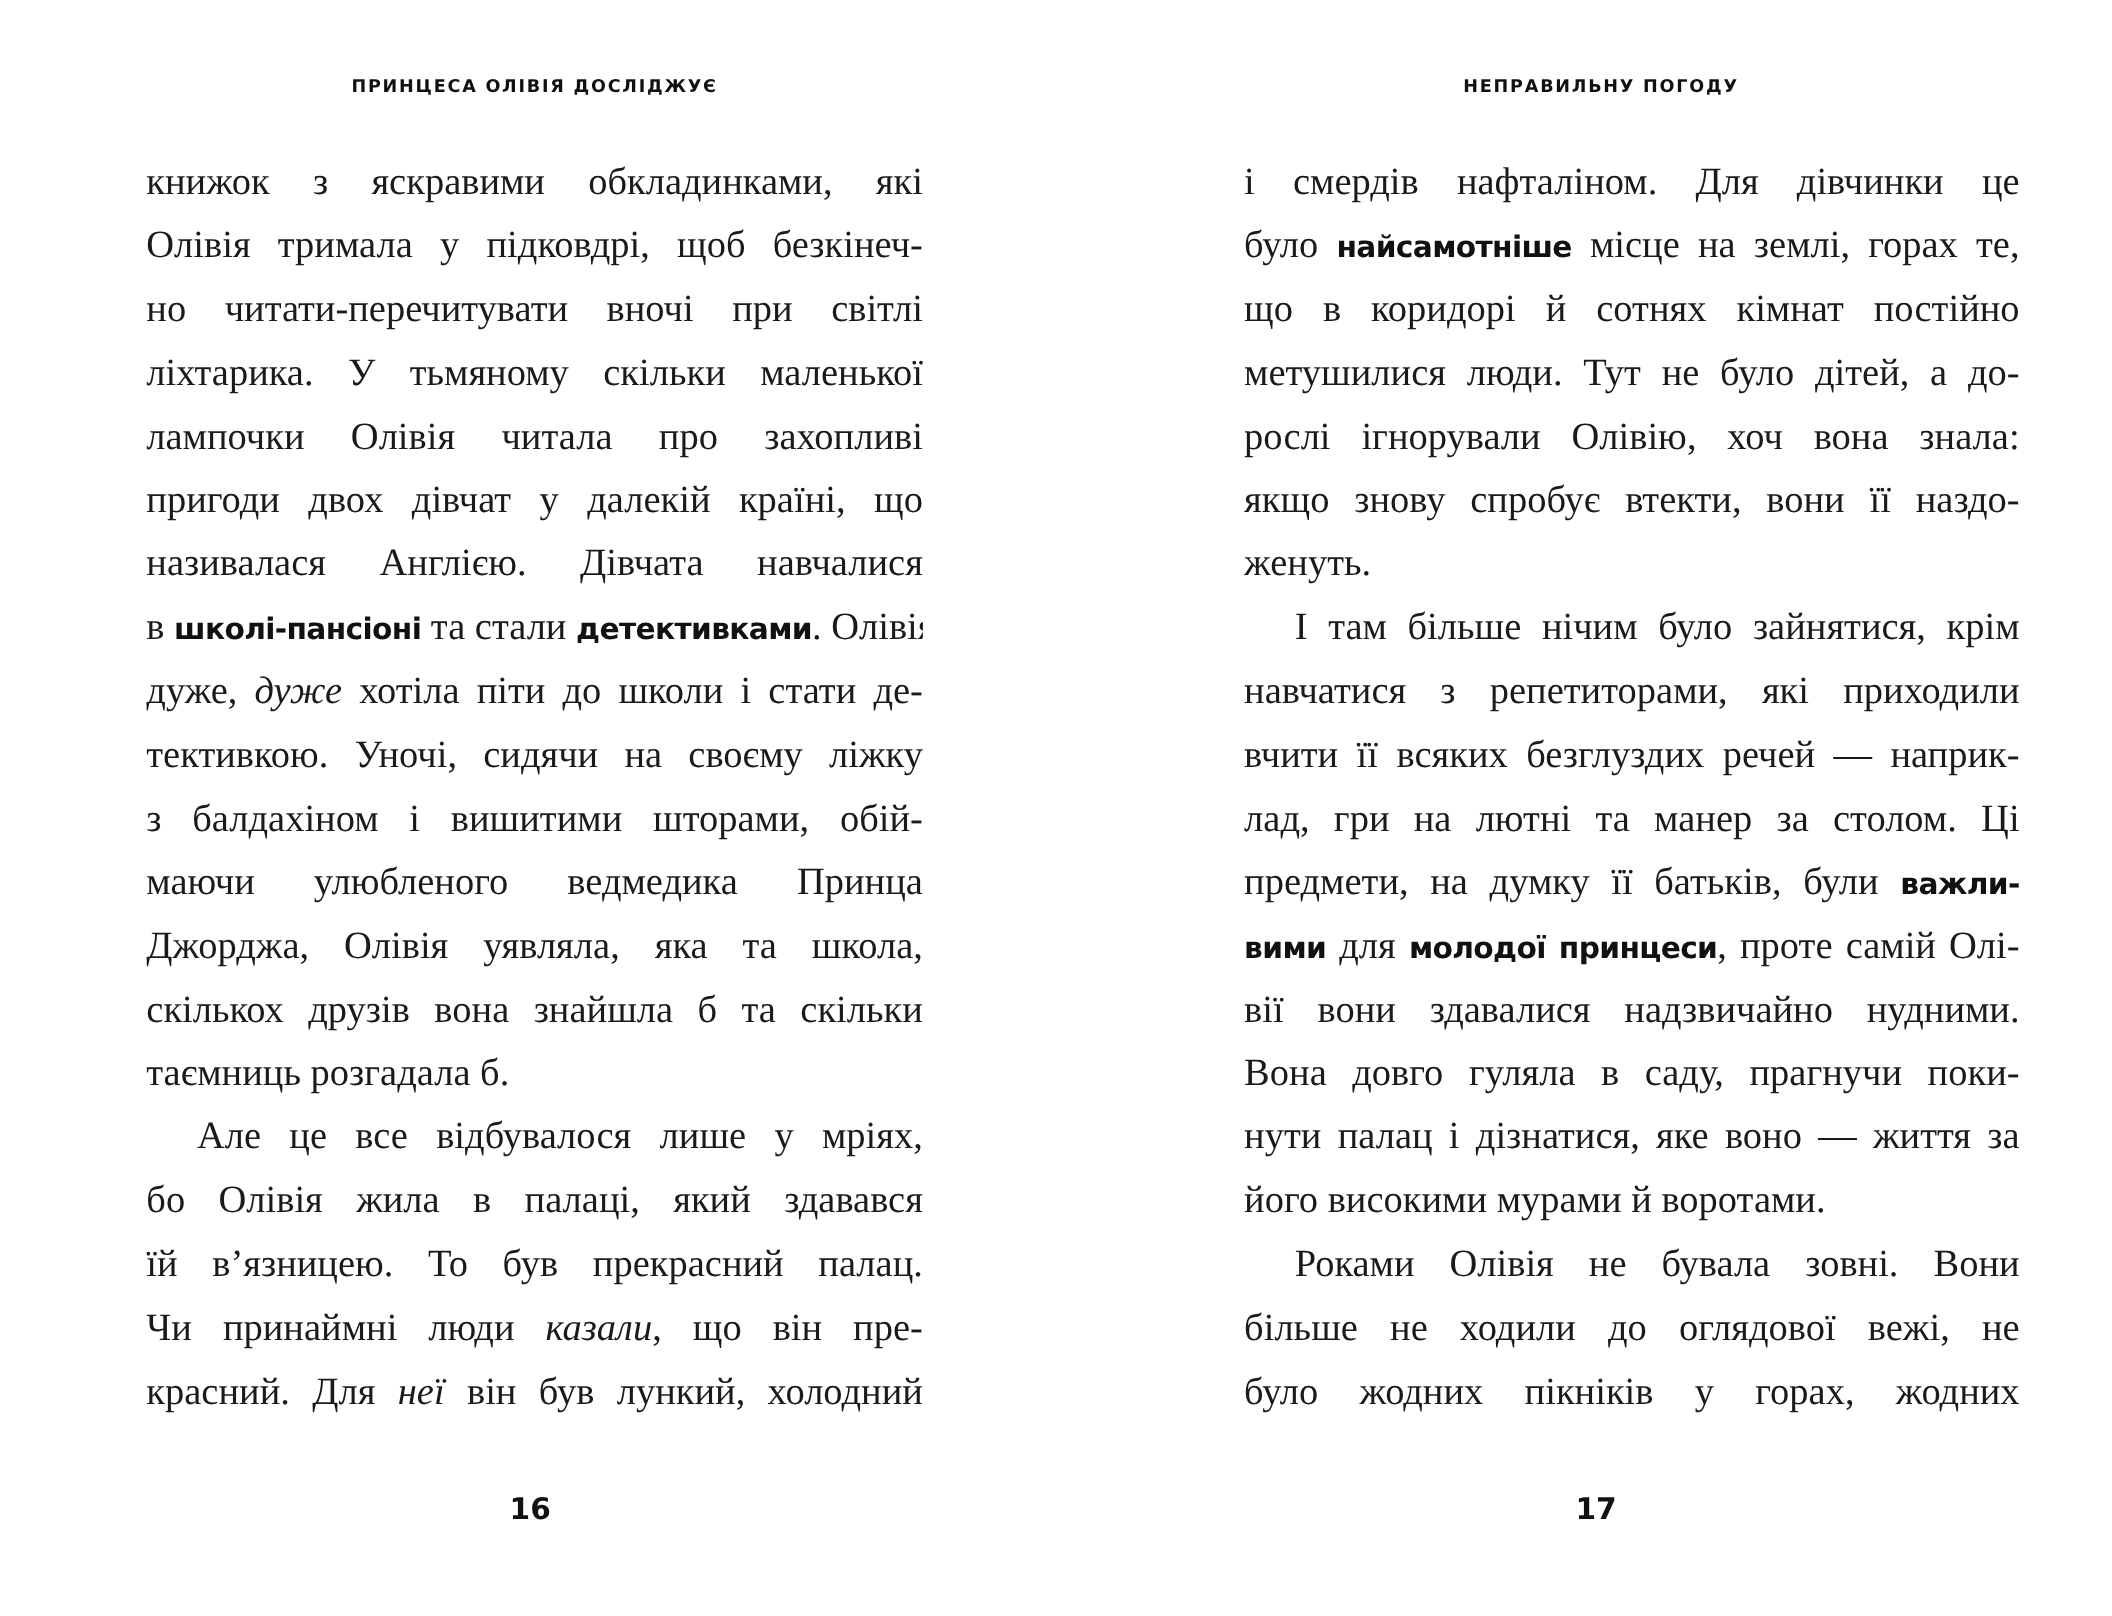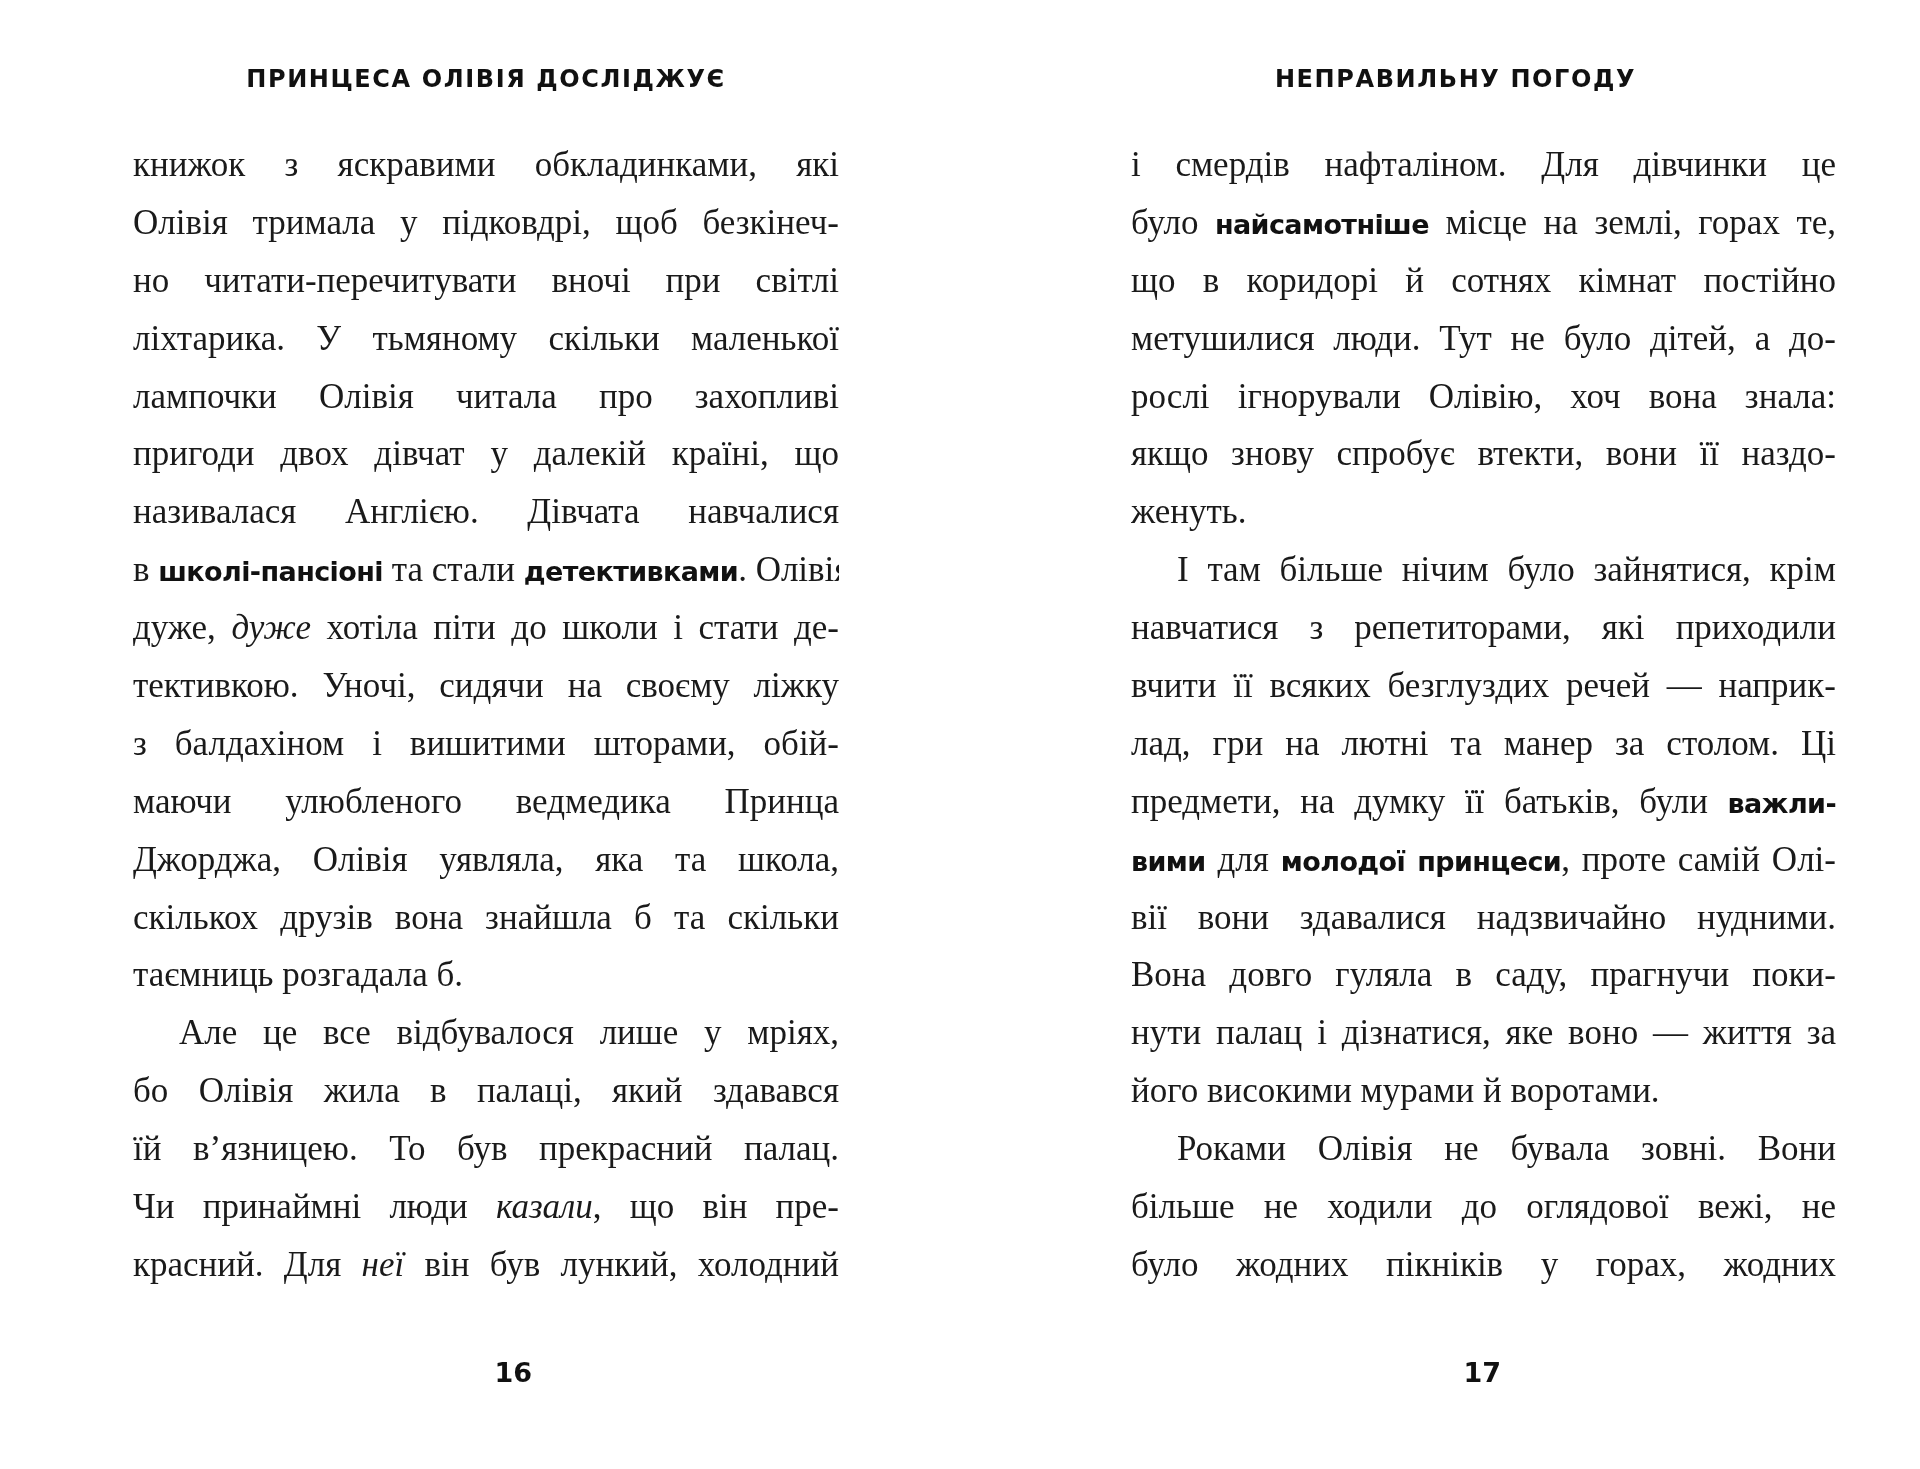--- a/index.html
+++ b/index.html
@@ -3,21 +3,21 @@
 <meta charset="utf-8">
 <style>
   html, body { margin: 0; padding: 0; background: #ffffff; }
   body { width: 1920px; height: 1469px; position: relative; overflow: hidden; color: #1a1a1a; }
   .page { position: absolute; top: 0; height: 1469px; }
   .page.left { left: 0; width: 960px; }
   .page.right { left: 960px; width: 960px; }
   .running-head {
     position: absolute; top: 64px; height: 30px; line-height: 30px;
     font-family: "DejaVu Sans", sans-serif; font-weight: bold;
-    font-size: 24px; letter-spacing: 1.6px; text-transform: uppercase;
+    font-size: 16px; letter-spacing: 1.6px; text-transform: uppercase;
     text-align: center; white-space: nowrap; color: #111;
   }
   .page.left .running-head { left: 133px; width: 706px; }
   .page.right .running-head { left: 143px; width: 705px; }
   .body-text { position: absolute; top: 136px; }
   .page.left .body-text { left: 133px; width: 706px; }
   .page.right .body-text { left: 143px; width: 705px; margin-left: 28px; }
   .line {
     height: 57.9px; line-height: 57.9px; white-space: nowrap;
     font-family: "Liberation Serif", "DejaVu Serif", serif;
@@ -28,21 +28,21 @@
   .line.indent { padding-left: 46px; }
   .line span { white-space: pre; }
   .b {
     font-family: "DejaVu Sans", sans-serif; font-weight: bold;
     font-size: 27px; letter-spacing: -0.6px; color: #111;
   }
   .i { font-style: italic; }
   .folio {
     position: absolute; top: 1355px; height: 36px; line-height: 36px;
     font-family: "DejaVu Sans", sans-serif; font-weight: bold;
-    font-size: 27px; text-align: right; color: #111;
+    font-size: 27px; text-align: center; color: #111;
   }
   .page.left .folio { left: 432px; width: 100px; }
   .page.right .folio { left: 441px; width: 100px; }
 </style>
 </head>
 <body>
 
 <div class="page left">
   <div class="running-head">ПРИНЦЕСА ОЛІВІЯ ДОСЛІДЖУЄ</div>
   <div class="body-text">

